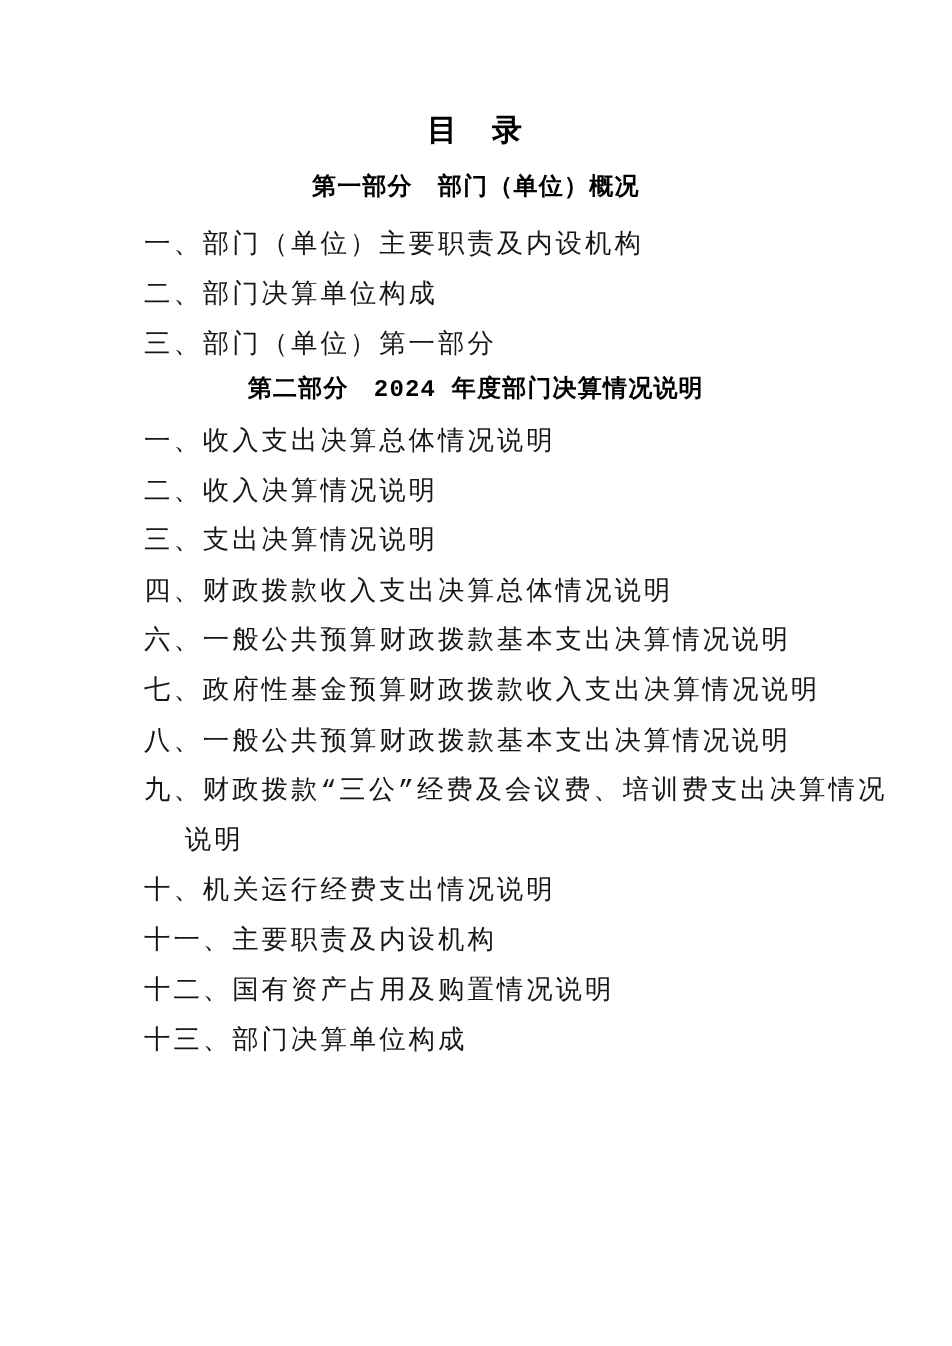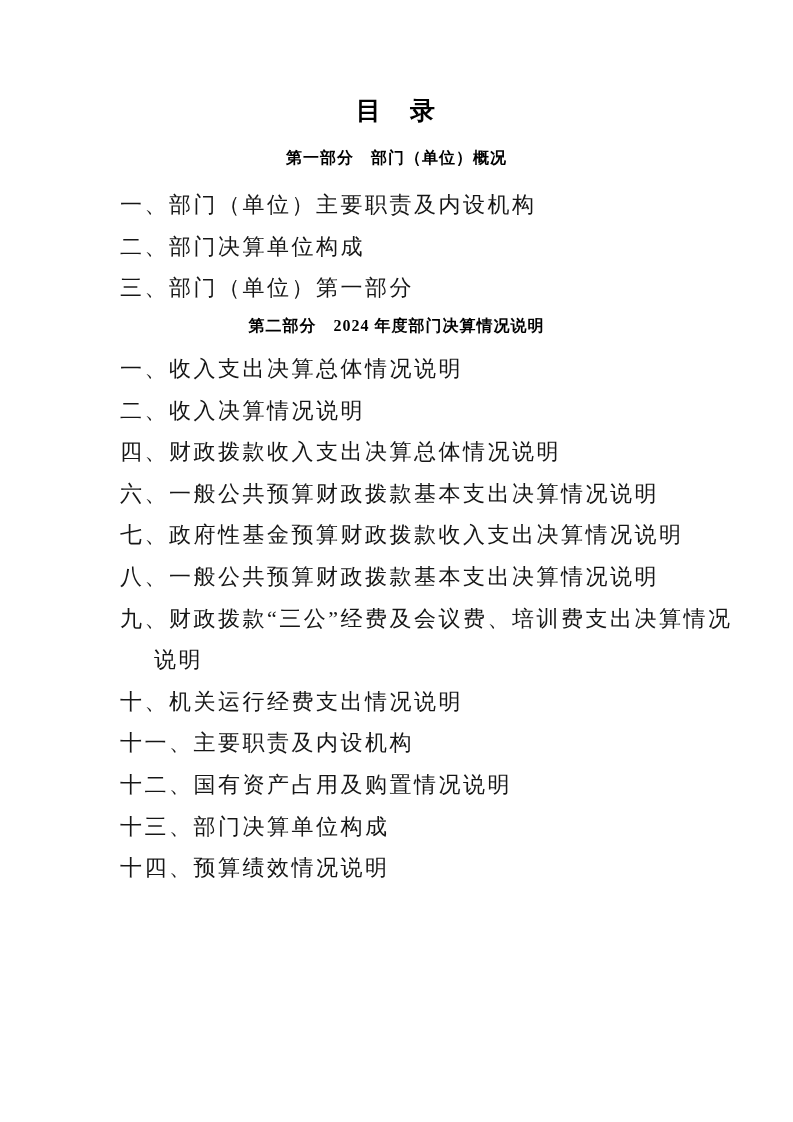--- a/index.html
+++ b/index.html
@@ -6,42 +6,42 @@
     margin: 0;
     padding: 0;
     background: #ffffff;
   }
   .page {
     position: relative;
     width: 793px;
     height: 884px;
     background: #ffffff;
     overflow: hidden;
-    font-family: Liberation Serif, serif;
+    font-family: Liberation Mono, monospace;
     color: #161616;
   }
   .doc-title {
     position: absolute;
     top: 94px;
     left: 0;
     width: 100%;
     text-align: center;
     font-size: 25px;
     font-weight: bold;
     color: #000000;
     letter-spacing: 2px;
     line-height: 34px;
     white-space: pre;
   }
   .section-heading {
     position: absolute;
     left: 0;
     width: 100%;
     text-align: center;
-    font-size: 16px;
+    font-size: 20px;
     font-weight: bold;
     color: #000000;
     letter-spacing: 1px;
     line-height: 32px;
     white-space: pre;
   }
   .heading-part1 { top: 142px; }
   .heading-part2 { top: 310px; }
   .toc-list {
     position: absolute;
@@ -75,20 +75,21 @@
     <div class="toc-line">一、部门（单位）主要职责及内设机构</div>
     <div class="toc-line">二、部门决算单位构成</div>
     <div class="toc-line">三、部门（单位）第一部分</div>
   </div>
 
   <div class="section-heading heading-part2">第二部分　2024 年度部门决算情况说明</div>
 
   <div class="toc-list list-part2">
     <div class="toc-line">一、收入支出决算总体情况说明</div>
     <div class="toc-line">二、收入决算情况说明</div>
+    <div class="toc-line">三、支出决算情况说明</div>
     <div class="toc-line">四、财政拨款收入支出决算总体情况说明</div>
     <div class="toc-line">六、一般公共预算财政拨款基本支出决算情况说明</div>
     <div class="toc-line">七、政府性基金预算财政拨款收入支出决算情况说明</div>
     <div class="toc-line">八、一般公共预算财政拨款基本支出决算情况说明</div>
     <div class="toc-line">九、财政拨款“三公”经费及会议费、培训费支出决算情况</div>
     <div class="toc-line cont">说明</div>
     <div class="toc-line">十、机关运行经费支出情况说明</div>
     <div class="toc-line">十一、主要职责及内设机构</div>
     <div class="toc-line">十二、国有资产占用及购置情况说明</div>
     <div class="toc-line">十三、部门决算单位构成</div>

